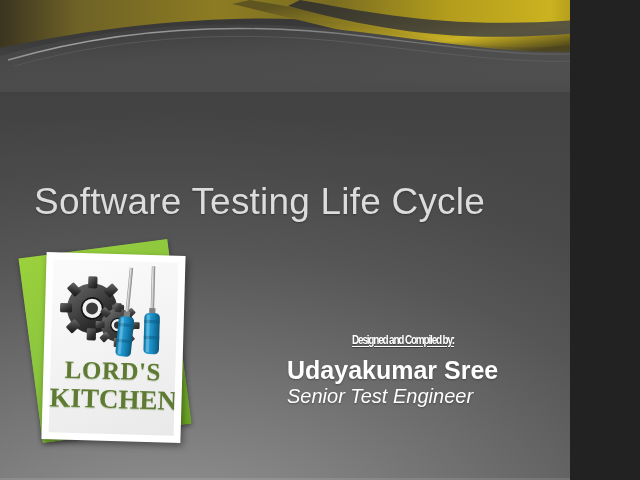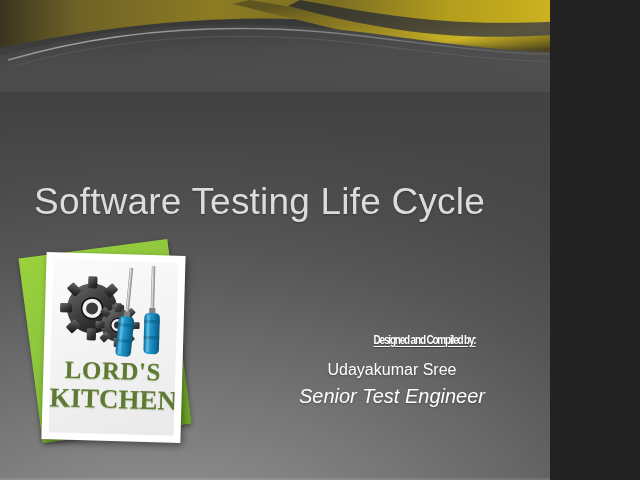--- a/index.html
+++ b/index.html
@@ -7,20 +7,21 @@
     padding: 0;
     background: #222;
   }
   .slide {
     position: relative;
     width: 550px;
     height: 480px;
     overflow: hidden;
     font-family: "Liberation Sans", sans-serif;
     background: #4c4c4c;
+    padding-left: 20px;
   }
 
   
   .bg-base {
     position: absolute;
     inset: 0;
     background:
       radial-gradient(130% 95% at 30% 118%, #9a9a9a 0%, #8a8a8a 18%, #6f6f6f 45%, #565656 70%, #4a4a4a 88%, #464646 100%);
   }
   .bg-vignette {
@@ -53,40 +54,40 @@
     text-shadow: 0 1px 2px rgba(0,0,0,0.30);
     white-space: nowrap;
   }
 
   
   .credits {
     position: absolute;
     right: 33px;
     top: 331px;
     width: 250px;
-    text-align: center;
+    text-align: left;
     color: #ffffff;
   }
   .credit-line-1 {
     font-size: 13.5px;
     line-height: 17px;
     font-weight: 700;
     letter-spacing: -1.6px;
     transform: scaleX(0.74);
     transform-origin: right center;
     text-decoration: underline;
     text-underline-offset: 2px;
     white-space: nowrap;
     text-shadow: 0 1px 1px rgba(0,0,0,0.35);
   }
   .credit-line-2 {
     margin-top: 8px;
-    font-size: 16px;
+    font-size: 25px;
     line-height: 28px;
-    font-weight: 400;
+    font-weight: 700;
     white-space: nowrap;
     text-shadow: 0 1px 2px rgba(0,0,0,0.30);
   }
   .credit-line-3 {
     margin-top: 2px;
     font-size: 20px;
     line-height: 21px;
     font-style: italic;
     font-weight: 400;
     white-space: nowrap;

